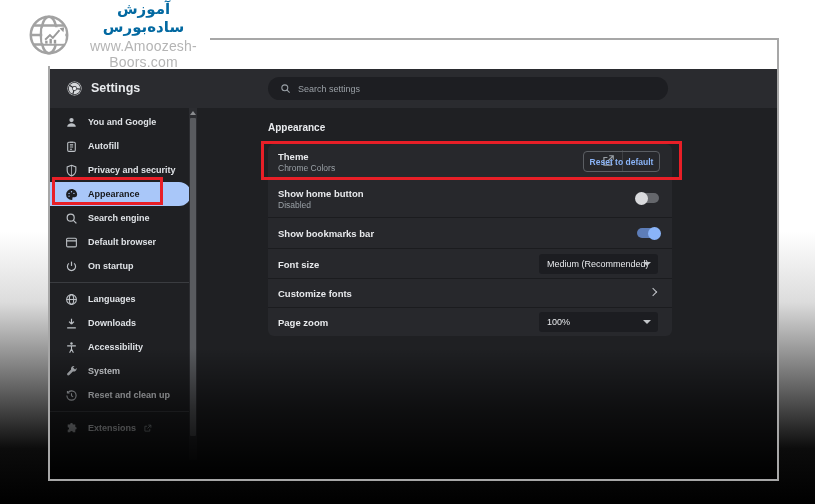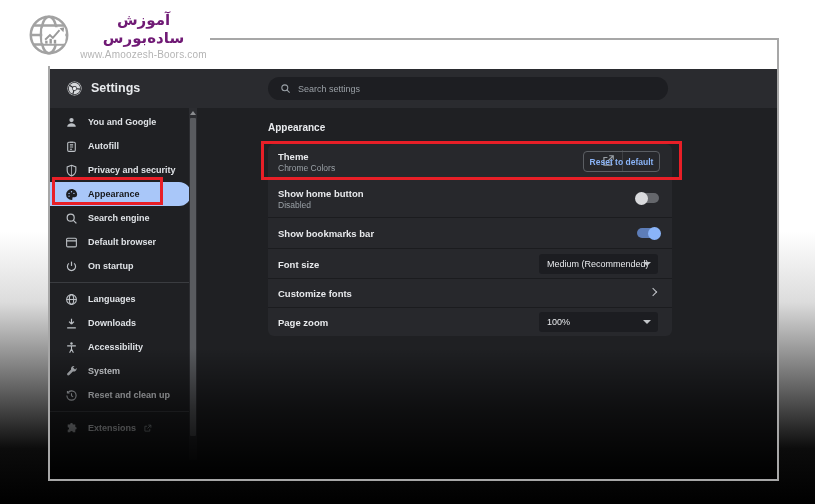--- a/index.html
+++ b/index.html
@@ -9,22 +9,22 @@
     font-family:"Liberation Sans", sans-serif;
     background:linear-gradient(180deg,#ffffff 0%,#ffffff 46%,#dcdcdc 60%,#6a6a6a 76%,#0c0c0c 89%,#000 100%);
   }
 
   
   .logo { position:absolute; left:20px; top:4px; width:190px; height:62px;
           background:#fff; z-index:6; display:flex; align-items:center; }
   .logo-globe { width:46px; height:46px; flex:0 0 auto; margin-left:6px; }
   .logo-text { margin-left:5px; text-align:center; }
   .logo-fa { font-family:"DejaVu Sans","Liberation Sans",sans-serif; direction:rtl;
-             font-size:15px; font-weight:bold; color:#701a75; line-height:18px; }
-  .logo-url { font-size:10px; color:#b4b4b4; letter-spacing:.2px; margin-top:2px; }
+             font-size:15px; font-weight:bold; color:#0369a1; line-height:18px; }
+  .logo-url { font-size:14px; color:#b4b4b4; letter-spacing:.2px; margin-top:2px; }
 
   
   .frame { position:absolute; left:48px; top:38px; width:731px; height:443px;
            border:2px solid #a7a7a7; background:#fff; }
   .browser { position:absolute; left:0; right:0; top:29px; bottom:0;
              background:#1f2023; overflow:hidden; }
 
   
   .appbar { position:absolute; left:0; right:0; top:0; height:39px; background:#2a2b2f; }
   .chrome-logo { position:absolute; left:16px; top:11px; width:17px; height:17px; }

